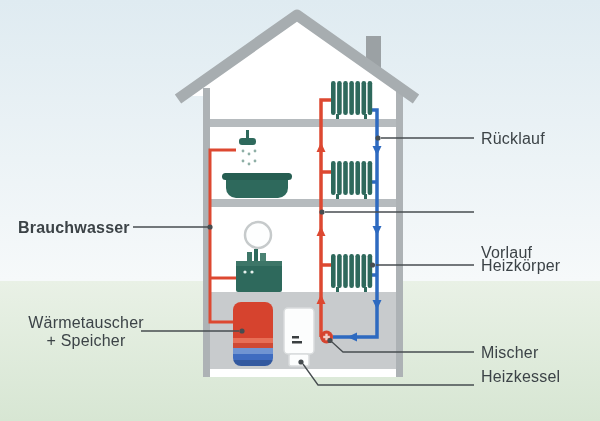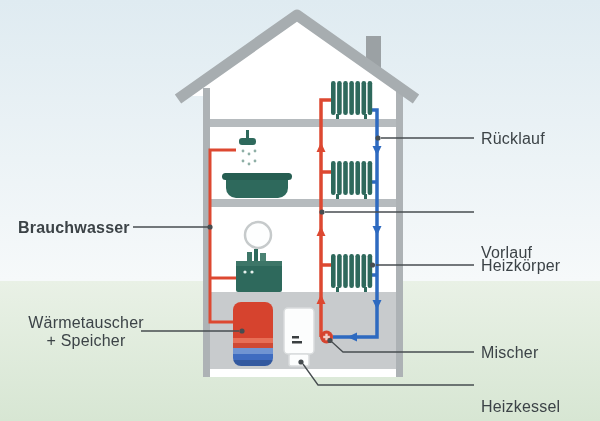--- a/index.html
+++ b/index.html
@@ -168,15 +168,15 @@
   </div>
 
   <div class="lbl" style="left:481px; top:130px;">Rücklauf</div>
 
   <div class="lbl" style="left:481px; top:204px;margin-top:40px;">Vorlauf</div>
 
   <div class="lbl" style="left:481px; top:257px;">Heizkörper</div>
 
   <div class="lbl" style="left:481px; top:344px;">Mischer</div>
 
-  <div class="lbl" style="left:481px; top:398px;">Heizkessel</div>
+  <div class="lbl" style="left:481px; top:368px;">Heizkessel</div>
 
 </div>
 
 </body></html>

